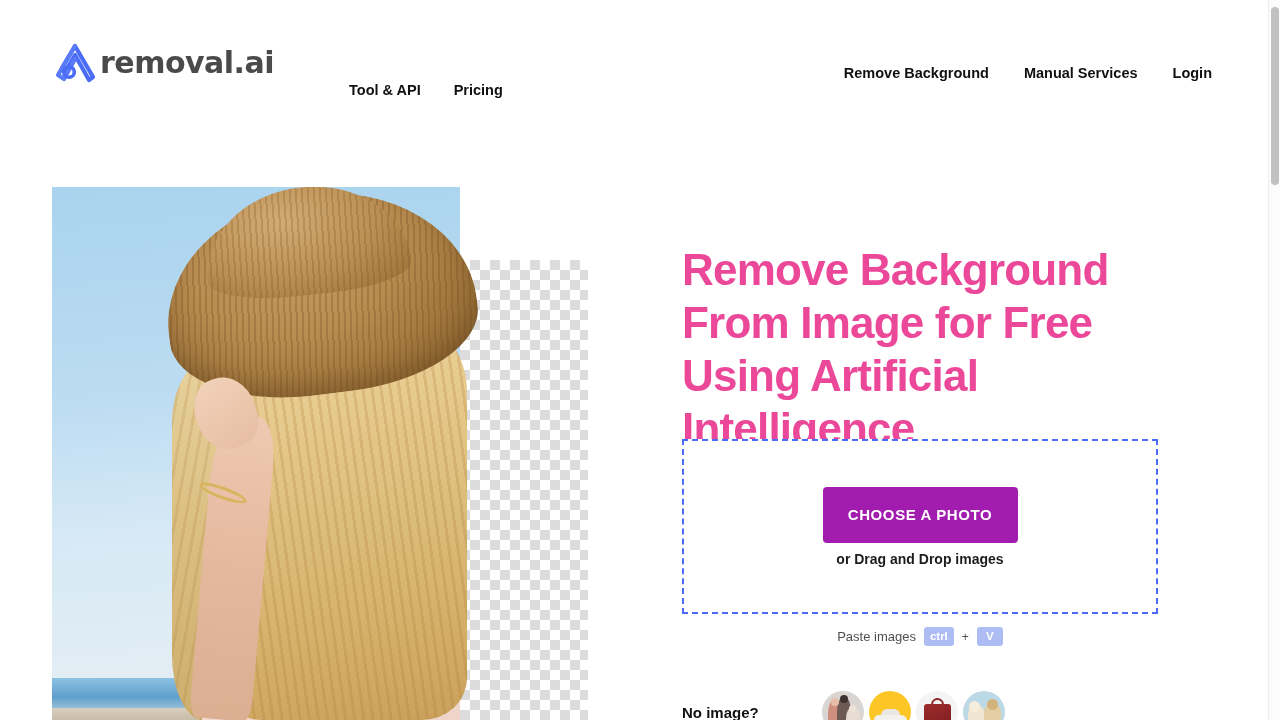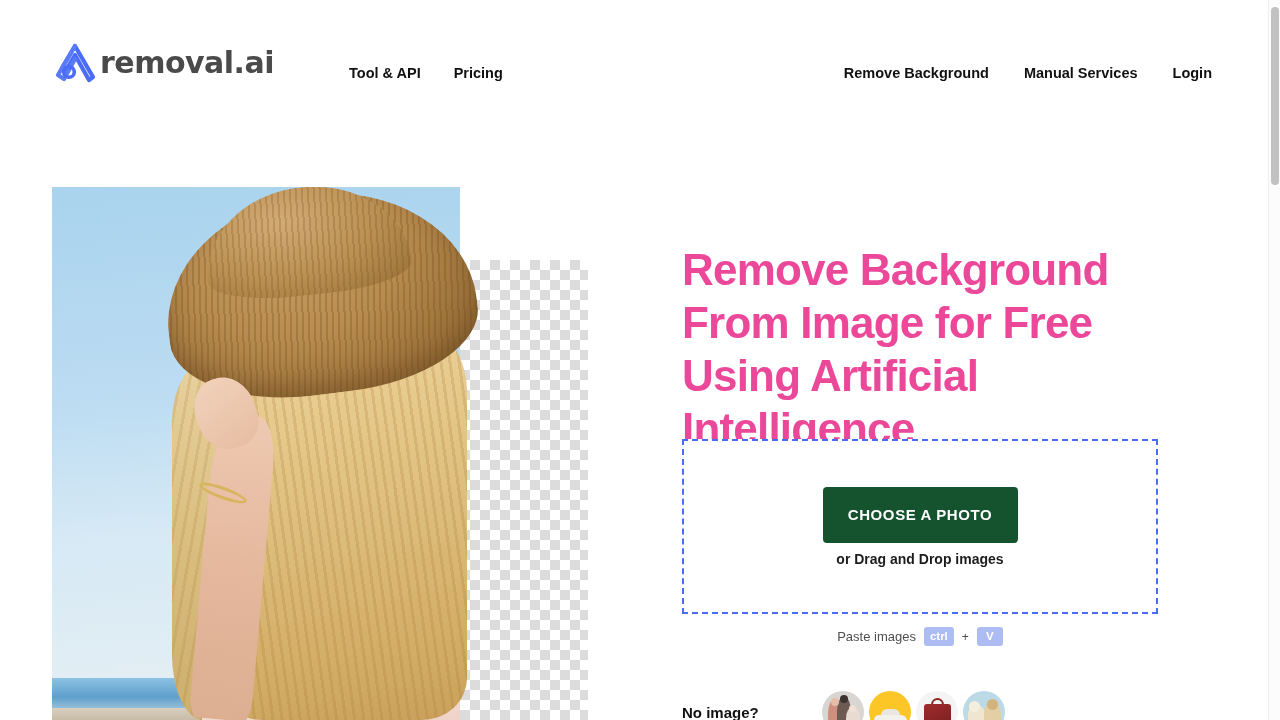--- a/index.html
+++ b/index.html
@@ -52,21 +52,21 @@
     font-weight: 700;
     color: #4a4a4a;
     letter-spacing: -0.5px;
     line-height: 1;
     font-family: "DejaVu Sans", sans-serif;
   }
 
   .nav-left {
     position: absolute;
     left: 349px;
-    top: 63px;
+    top: 80px;
     display: flex;
     gap: 33px;
   }
   .nav-right {
     position: absolute;
     right: 56px;
     top: 63px;
     display: flex;
     gap: 35px;
   }
@@ -308,21 +308,21 @@
     align-items: center;
     justify-content: center;
     gap: 0;
     background: #ffffff;
   }
   .choose-btn {
     width: 195px;
     height: 56px;
     border: none;
     border-radius: 4px;
-    background: #14532d;
+    background: #a21caf;
     color: #ffffff;
     font-size: 15px;
     font-weight: 700;
     letter-spacing: 0.6px;
     cursor: pointer;
     font-family: "Liberation Sans", sans-serif;
     display: flex;
     align-items: center;
     justify-content: center;
   }

